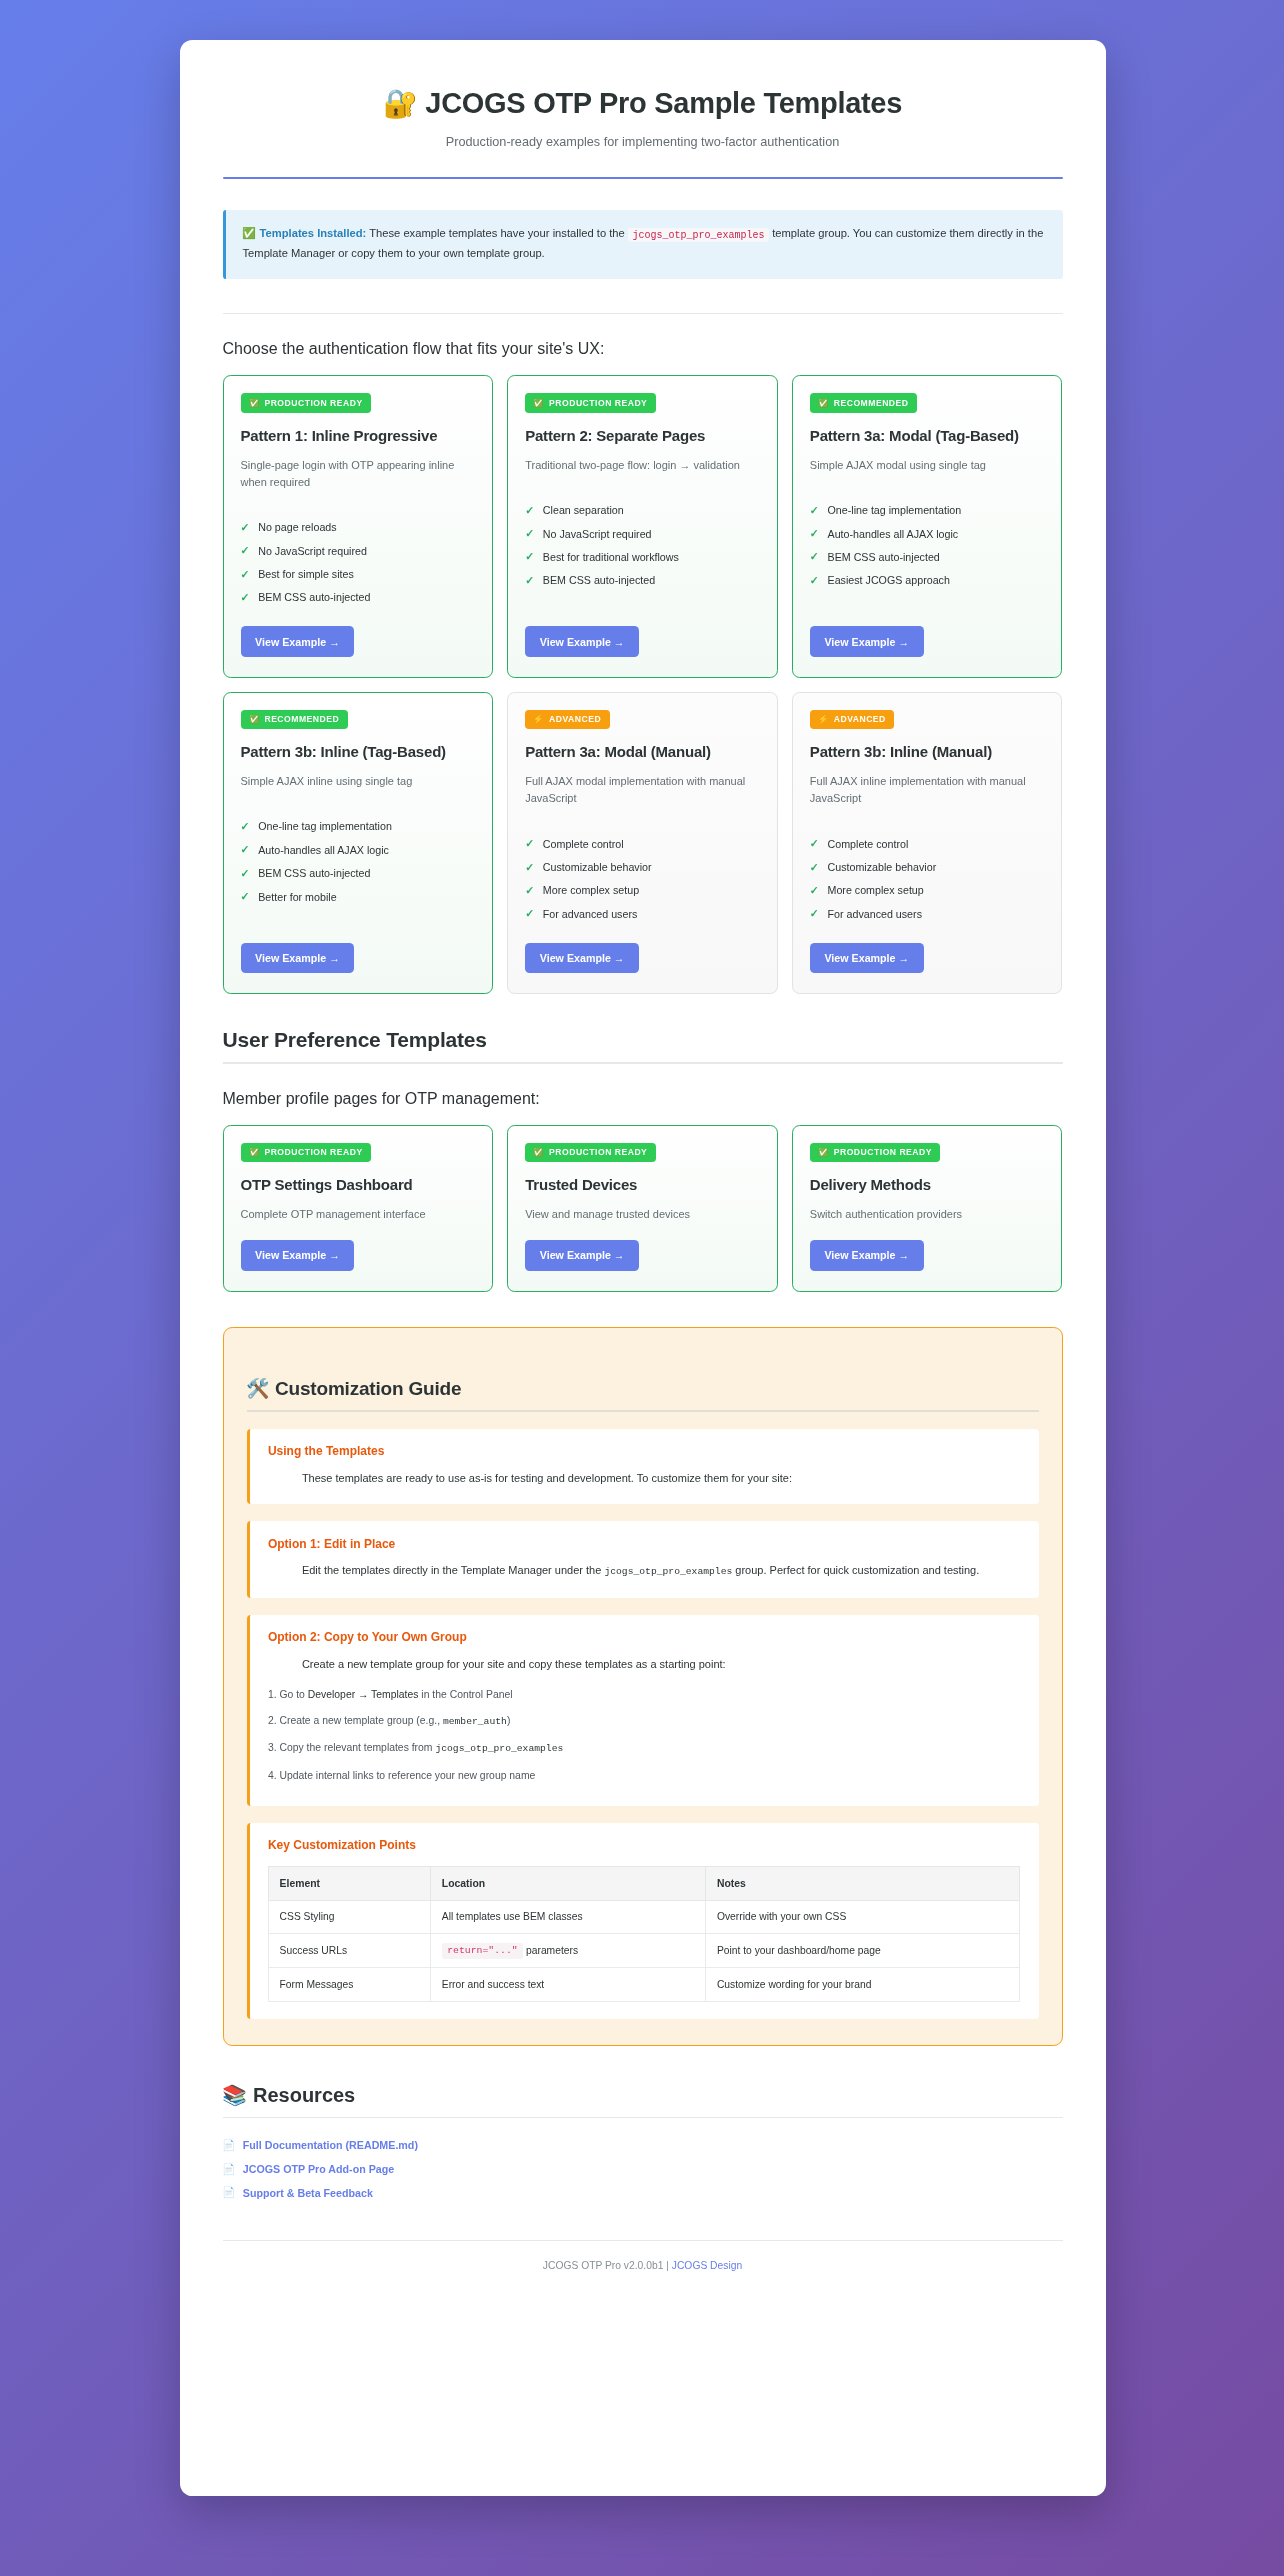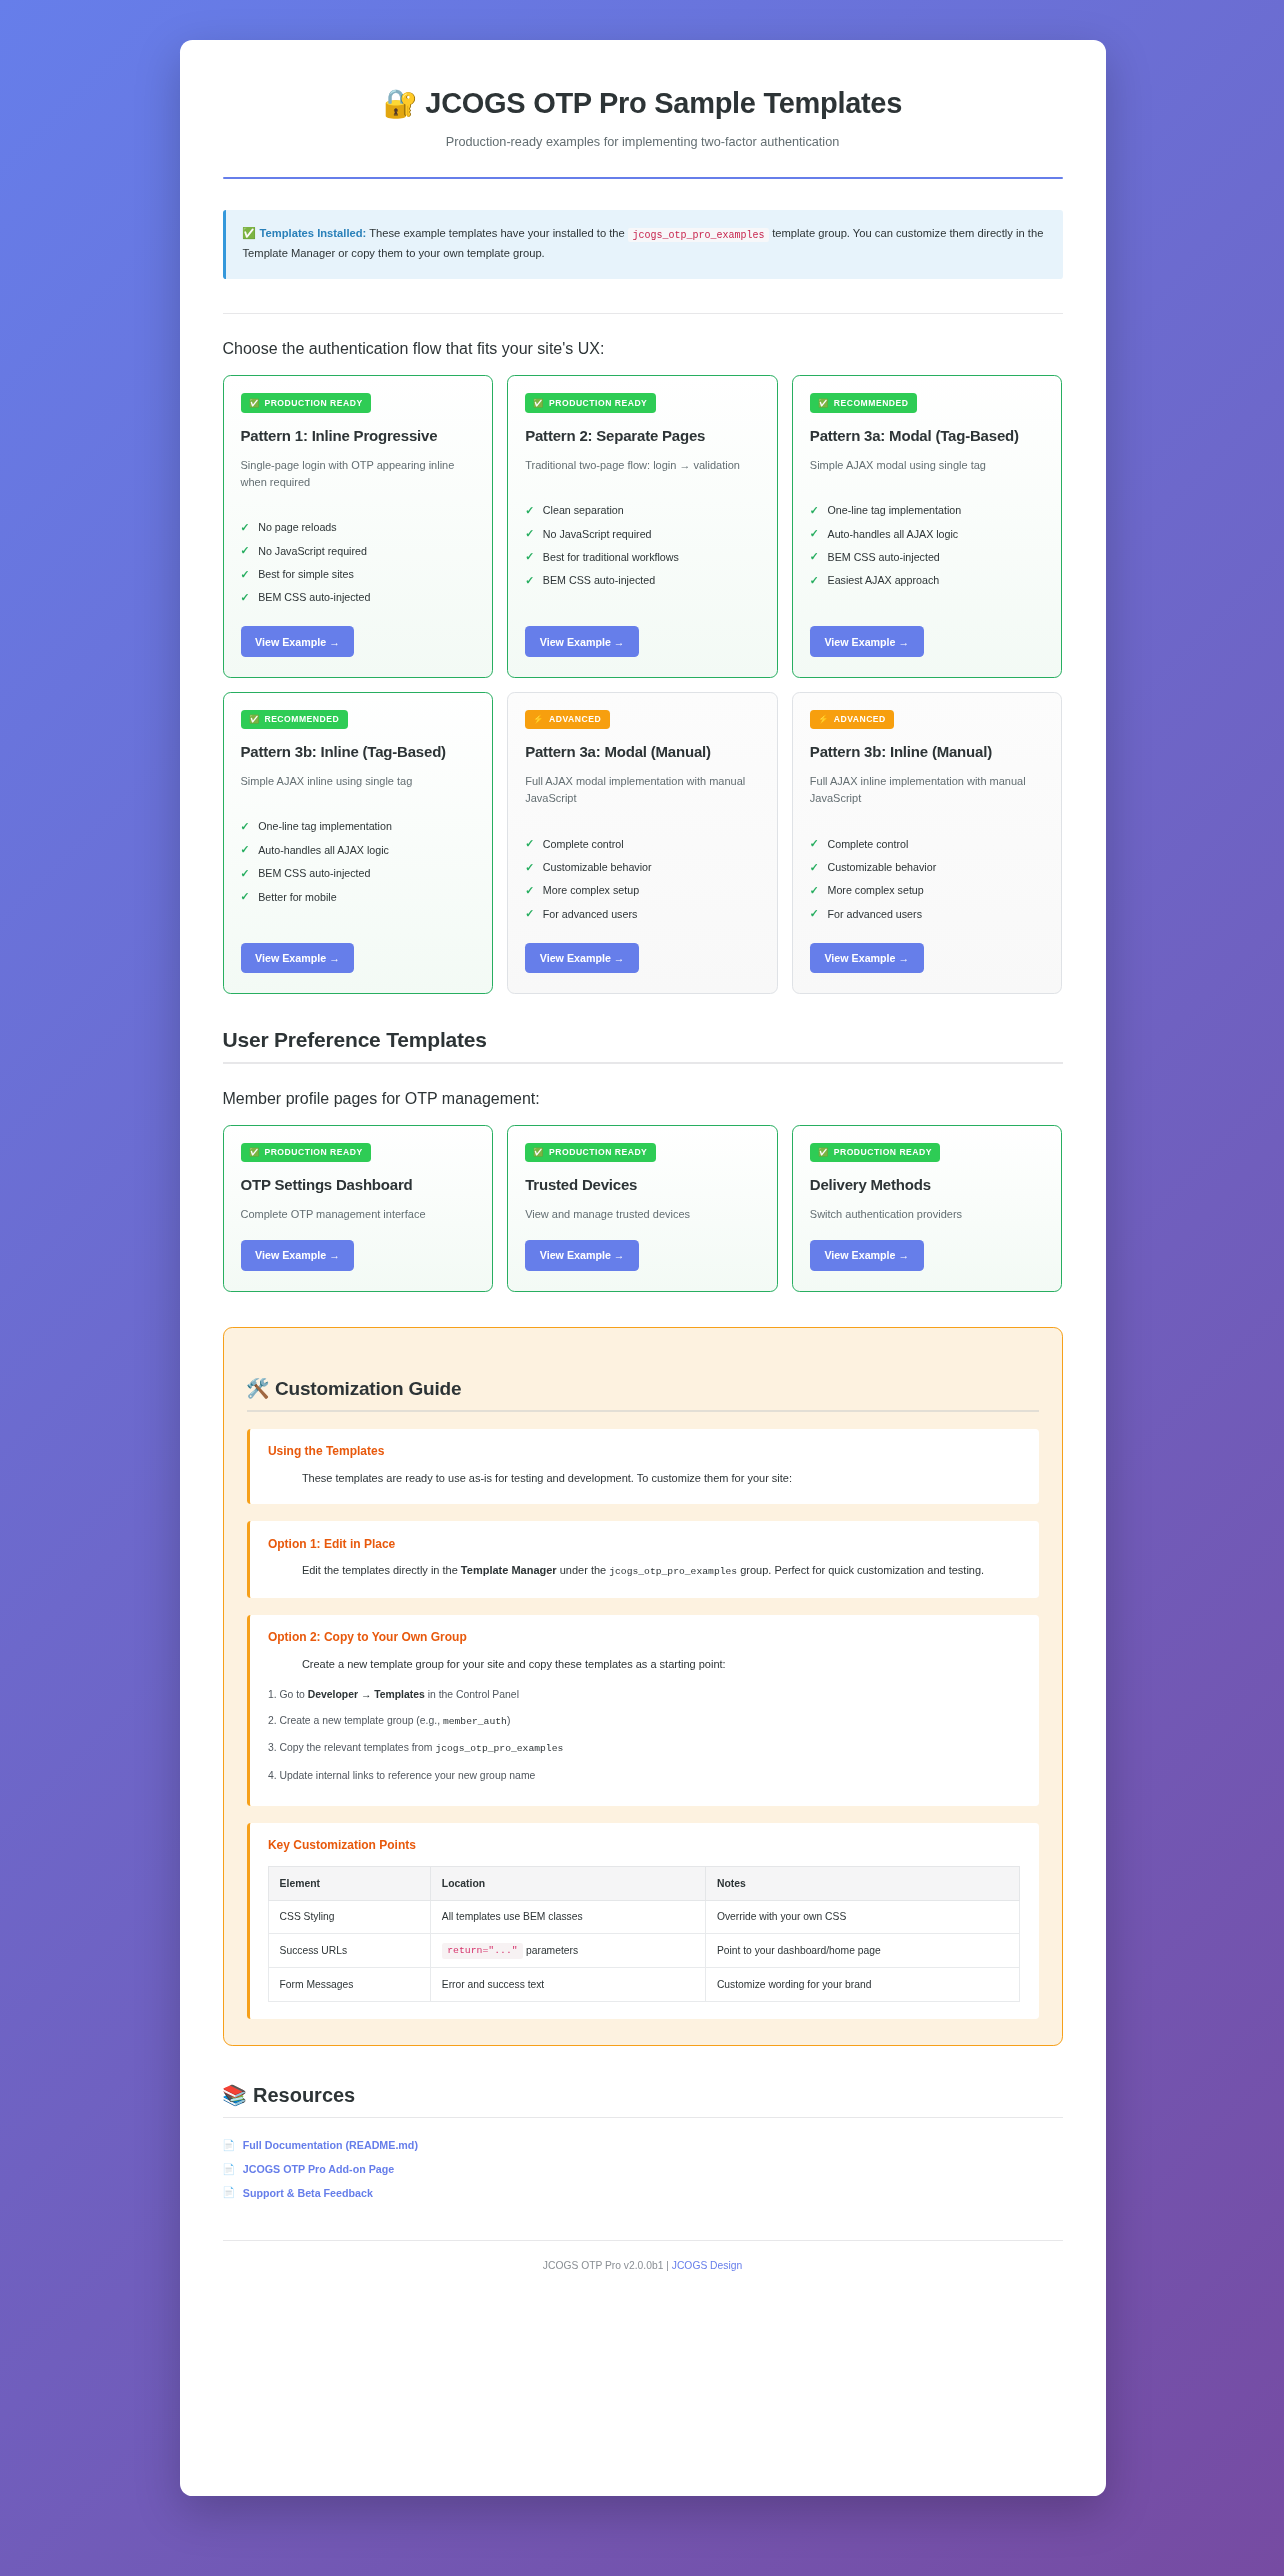--- a/index.html
+++ b/index.html
@@ -206,21 +206,21 @@
   }
   .gbox ol { margin-top: 7.7px; list-style: none; counter-reset: step; }
   .gbox ol li {
     counter-increment: step;
     font-size: 10.4px;
     color: #50575e;
     padding: 5.4px 0 5.4px 0;
     line-height: 1.5;
   }
   .gbox ol li::before { content: counter(step) ". "; }
-  .gbox b { font-weight: bold; color: #2d3436; }
+  .gbox b { font-weight: normal; color: #2d3436; }
   code.mono {
     font-family: "Liberation Mono", monospace;
     font-size: 9.7px;
     color: #2d3436;
   }
   code.red {
     font-family: "Liberation Mono", monospace;
     background: #f7f2f3;
     color: #d6336c;
     font-size: 9.8px;
@@ -332,21 +332,21 @@
           <span class="badge ok">
             <span class="ic">✅</span>
             <span>RECOMMENDED</span>
           </span>
           <h3>Pattern 3a: Modal (Tag-Based)</h3>
           <div class="desc">Simple AJAX modal using single tag</div>
           <ul>
             <li>One-line tag implementation</li>
             <li>Auto-handles all AJAX logic</li>
             <li>BEM CSS auto-injected</li>
-            <li>Easiest AJAX approach</li>
+            <li>Easiest JCOGS approach</li>
           </ul>
           <div class="spacer"></div>
           <a class="btn" href="#">View Example →</a>
         </div>
         <div class="card green">
           <span class="badge ok">
             <span class="ic">✅</span>
             <span>RECOMMENDED</span>
           </span>
           <h3>Pattern 3b: Inline (Tag-Based)</h3>

